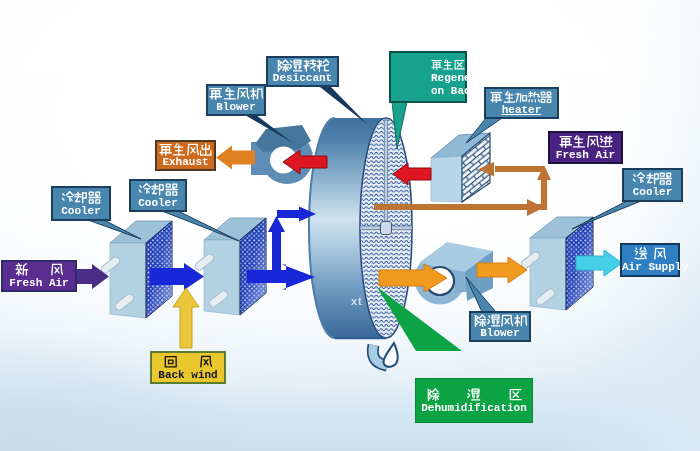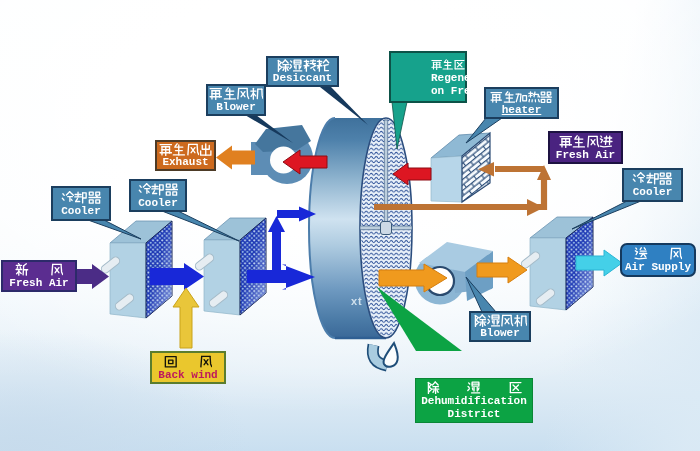--- a/index.html
+++ b/index.html
@@ -20,21 +20,21 @@
   }
   .label .en{font-weight:bold; font-size:11px; line-height:13px; letter-spacing:0px; white-space:pre;}
   .label .zh{display:flex; justify-content:center; align-items:center; height:14px; margin-top:1px;}
   .label .zh.spread{justify-content:space-between; padding:0 12px;}
   .zh svg{display:block;}
   .steel   {background:var(--steel);   border:2px solid var(--steelBorder);}
   .teal    {background:var(--teal);    border:2px solid #0d5248;padding-left:40px;}
   .orange  {background:var(--orangeLb);border:2px solid #4d3b27;}
   .purple  {background:var(--purpleLb);border:2px solid #2c2a6a;}
   .dpurple {background:var(--dpurpleLb);border:2px solid #1d1242;}
-  .yellow  {background:var(--yellowLb);border:2px solid #5b7d2e; color:#be185d;}
+  .yellow  {background:var(--yellowLb);border:2px solid #5b7d2e; color:#0f172a;}
   .blue    {background:var(--blueLb);  border:2px solid #14395e;}
   .green   {background:var(--greenLb); border:1px solid #0a8736;margin-top:28px;}
   .watermark{
     position:absolute; left:351px; top:295px; width:60px;
     font:bold 11px "Liberation Sans",sans-serif; color:rgba(238,247,253,.78);
     letter-spacing:1px;
   }
 </style>
 </head>
 <body>
@@ -284,21 +284,21 @@
         </svg>
         <svg viewBox="0 0 100 100" width="13.5" height="13.5">
           <polyline points="10,12 88,12" fill="none" stroke="rgb(255, 255, 255)" stroke-width="10" stroke-linecap="round" stroke-linejoin="round"></polyline>
           <polyline points="10,12 10,86" fill="none" stroke="rgb(255, 255, 255)" stroke-width="10" stroke-linecap="round" stroke-linejoin="round"></polyline>
           <polyline points="10,86 90,86" fill="none" stroke="rgb(255, 255, 255)" stroke-width="10" stroke-linecap="round" stroke-linejoin="round"></polyline>
           <polyline points="30,30 70,68" fill="none" stroke="rgb(255, 255, 255)" stroke-width="10" stroke-linecap="round" stroke-linejoin="round"></polyline>
           <polyline points="70,30 30,68" fill="none" stroke="rgb(255, 255, 255)" stroke-width="10" stroke-linecap="round" stroke-linejoin="round"></polyline>
         </svg>
       </div>
   <div class="en">Regenerati</div>
-  <div class="en">on Fresh</div>
+  <div class="en">on Back</div>
 </div>
 <div class="label steel" style="left:484px;top:87px;width:75px;height:32px;text-decoration:underline;">
   <div class="zh cjk">
         <svg viewBox="0 0 100 100" width="12.5" height="12.5">
           <polyline points="8,12 92,12" fill="none" stroke="rgb(255, 255, 255)" stroke-width="10" stroke-linecap="round" stroke-linejoin="round"></polyline>
           <polyline points="22,28 22,88" fill="none" stroke="rgb(255, 255, 255)" stroke-width="10" stroke-linecap="round" stroke-linejoin="round"></polyline>
           <polyline points="78,28 78,74" fill="none" stroke="rgb(255, 255, 255)" stroke-width="10" stroke-linecap="round" stroke-linejoin="round"></polyline>
           <polyline points="22,28 78,28" fill="none" stroke="rgb(255, 255, 255)" stroke-width="10" stroke-linecap="round" stroke-linejoin="round"></polyline>
           <polyline points="22,50 78,50" fill="none" stroke="rgb(255, 255, 255)" stroke-width="10" stroke-linecap="round" stroke-linejoin="round"></polyline>
           <polyline points="8,72 92,72" fill="none" stroke="rgb(255, 255, 255)" stroke-width="10" stroke-linecap="round" stroke-linejoin="round"></polyline>
@@ -537,21 +537,21 @@
         <svg viewBox="0 0 100 100" width="13.5" height="13.5">
           <polyline points="20,10 14,88" fill="none" stroke="rgb(20, 20, 10)" stroke-width="10" stroke-linecap="round" stroke-linejoin="round"></polyline>
           <polyline points="20,10 82,10" fill="none" stroke="rgb(20, 20, 10)" stroke-width="10" stroke-linecap="round" stroke-linejoin="round"></polyline>
           <polyline points="82,10 86,66 94,86" fill="none" stroke="rgb(20, 20, 10)" stroke-width="10" stroke-linecap="round" stroke-linejoin="round"></polyline>
           <polyline points="38,34 66,72" fill="none" stroke="rgb(20, 20, 10)" stroke-width="10" stroke-linecap="round" stroke-linejoin="round"></polyline>
           <polyline points="66,34 38,72" fill="none" stroke="rgb(20, 20, 10)" stroke-width="10" stroke-linecap="round" stroke-linejoin="round"></polyline>
         </svg>
       </div>
   <div class="en">Back wind</div>
 </div>
-<div class="label blue" style="left:620px;top:243px;width:76px;height:34px;border-radius:7px;">
+<div class="label blue" style="left:620px;top:243px;width:60px;height:34px;">
   <div class="zh cjk spread">
         <svg viewBox="0 0 100 100" width="13.5" height="13.5">
           <polyline points="14,8 20,16" fill="none" stroke="rgb(255, 255, 255)" stroke-width="10" stroke-linecap="round" stroke-linejoin="round"></polyline>
           <polyline points="10,28 26,36 16,56" fill="none" stroke="rgb(255, 255, 255)" stroke-width="10" stroke-linecap="round" stroke-linejoin="round"></polyline>
           <polyline points="8,82 36,88 92,82" fill="none" stroke="rgb(255, 255, 255)" stroke-width="10" stroke-linecap="round" stroke-linejoin="round"></polyline>
           <polyline points="54,6 46,18" fill="none" stroke="rgb(255, 255, 255)" stroke-width="10" stroke-linecap="round" stroke-linejoin="round"></polyline>
           <polyline points="76,6 84,18" fill="none" stroke="rgb(255, 255, 255)" stroke-width="10" stroke-linecap="round" stroke-linejoin="round"></polyline>
           <polyline points="46,30 90,30" fill="none" stroke="rgb(255, 255, 255)" stroke-width="10" stroke-linecap="round" stroke-linejoin="round"></polyline>
           <polyline points="42,48 94,48" fill="none" stroke="rgb(255, 255, 255)" stroke-width="10" stroke-linecap="round" stroke-linejoin="round"></polyline>
           <polyline points="68,48 52,72" fill="none" stroke="rgb(255, 255, 255)" stroke-width="10" stroke-linecap="round" stroke-linejoin="round"></polyline>
@@ -640,17 +640,16 @@
         </svg>
         <svg viewBox="0 0 100 100" width="13.5" height="13.5">
           <polyline points="10,12 88,12" fill="none" stroke="rgb(255, 255, 255)" stroke-width="10" stroke-linecap="round" stroke-linejoin="round"></polyline>
           <polyline points="10,12 10,86" fill="none" stroke="rgb(255, 255, 255)" stroke-width="10" stroke-linecap="round" stroke-linejoin="round"></polyline>
           <polyline points="10,86 90,86" fill="none" stroke="rgb(255, 255, 255)" stroke-width="10" stroke-linecap="round" stroke-linejoin="round"></polyline>
           <polyline points="30,30 70,68" fill="none" stroke="rgb(255, 255, 255)" stroke-width="10" stroke-linecap="round" stroke-linejoin="round"></polyline>
           <polyline points="70,30 30,68" fill="none" stroke="rgb(255, 255, 255)" stroke-width="10" stroke-linecap="round" stroke-linejoin="round"></polyline>
         </svg>
       </div>
   <div class="en">Dehumidification</div>
-  <div class="en">District</div>
 </div>
 
 <div class="watermark">xt</div>
 </div>
 
 </body></html>

